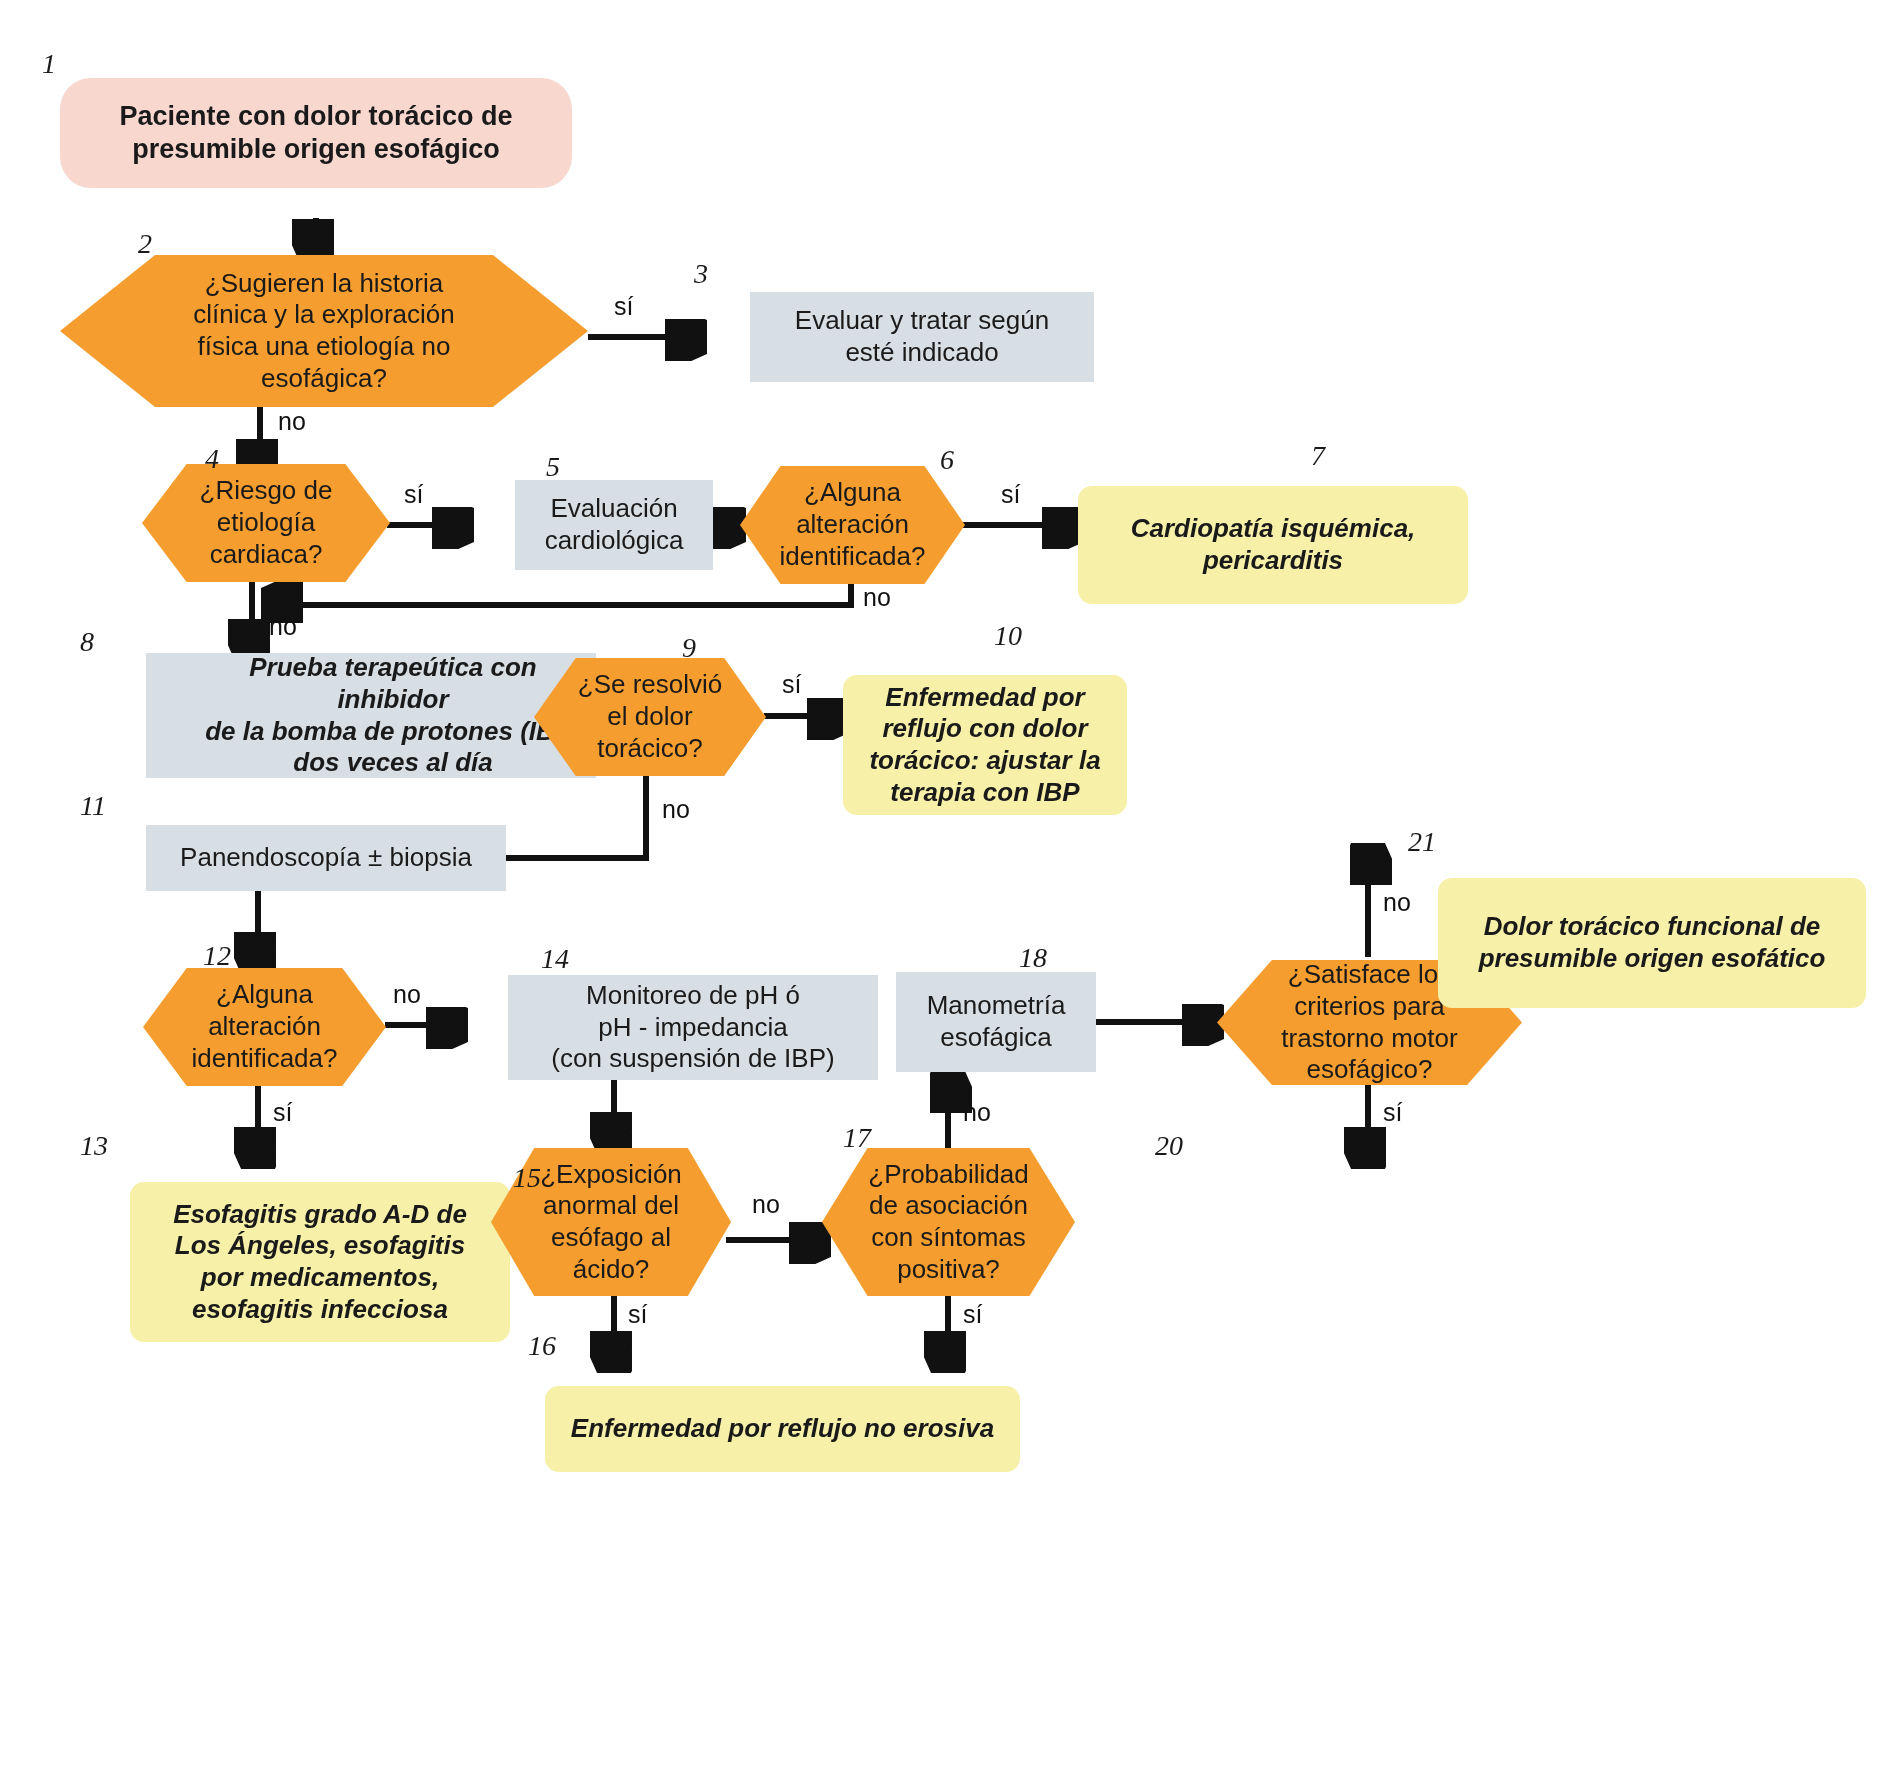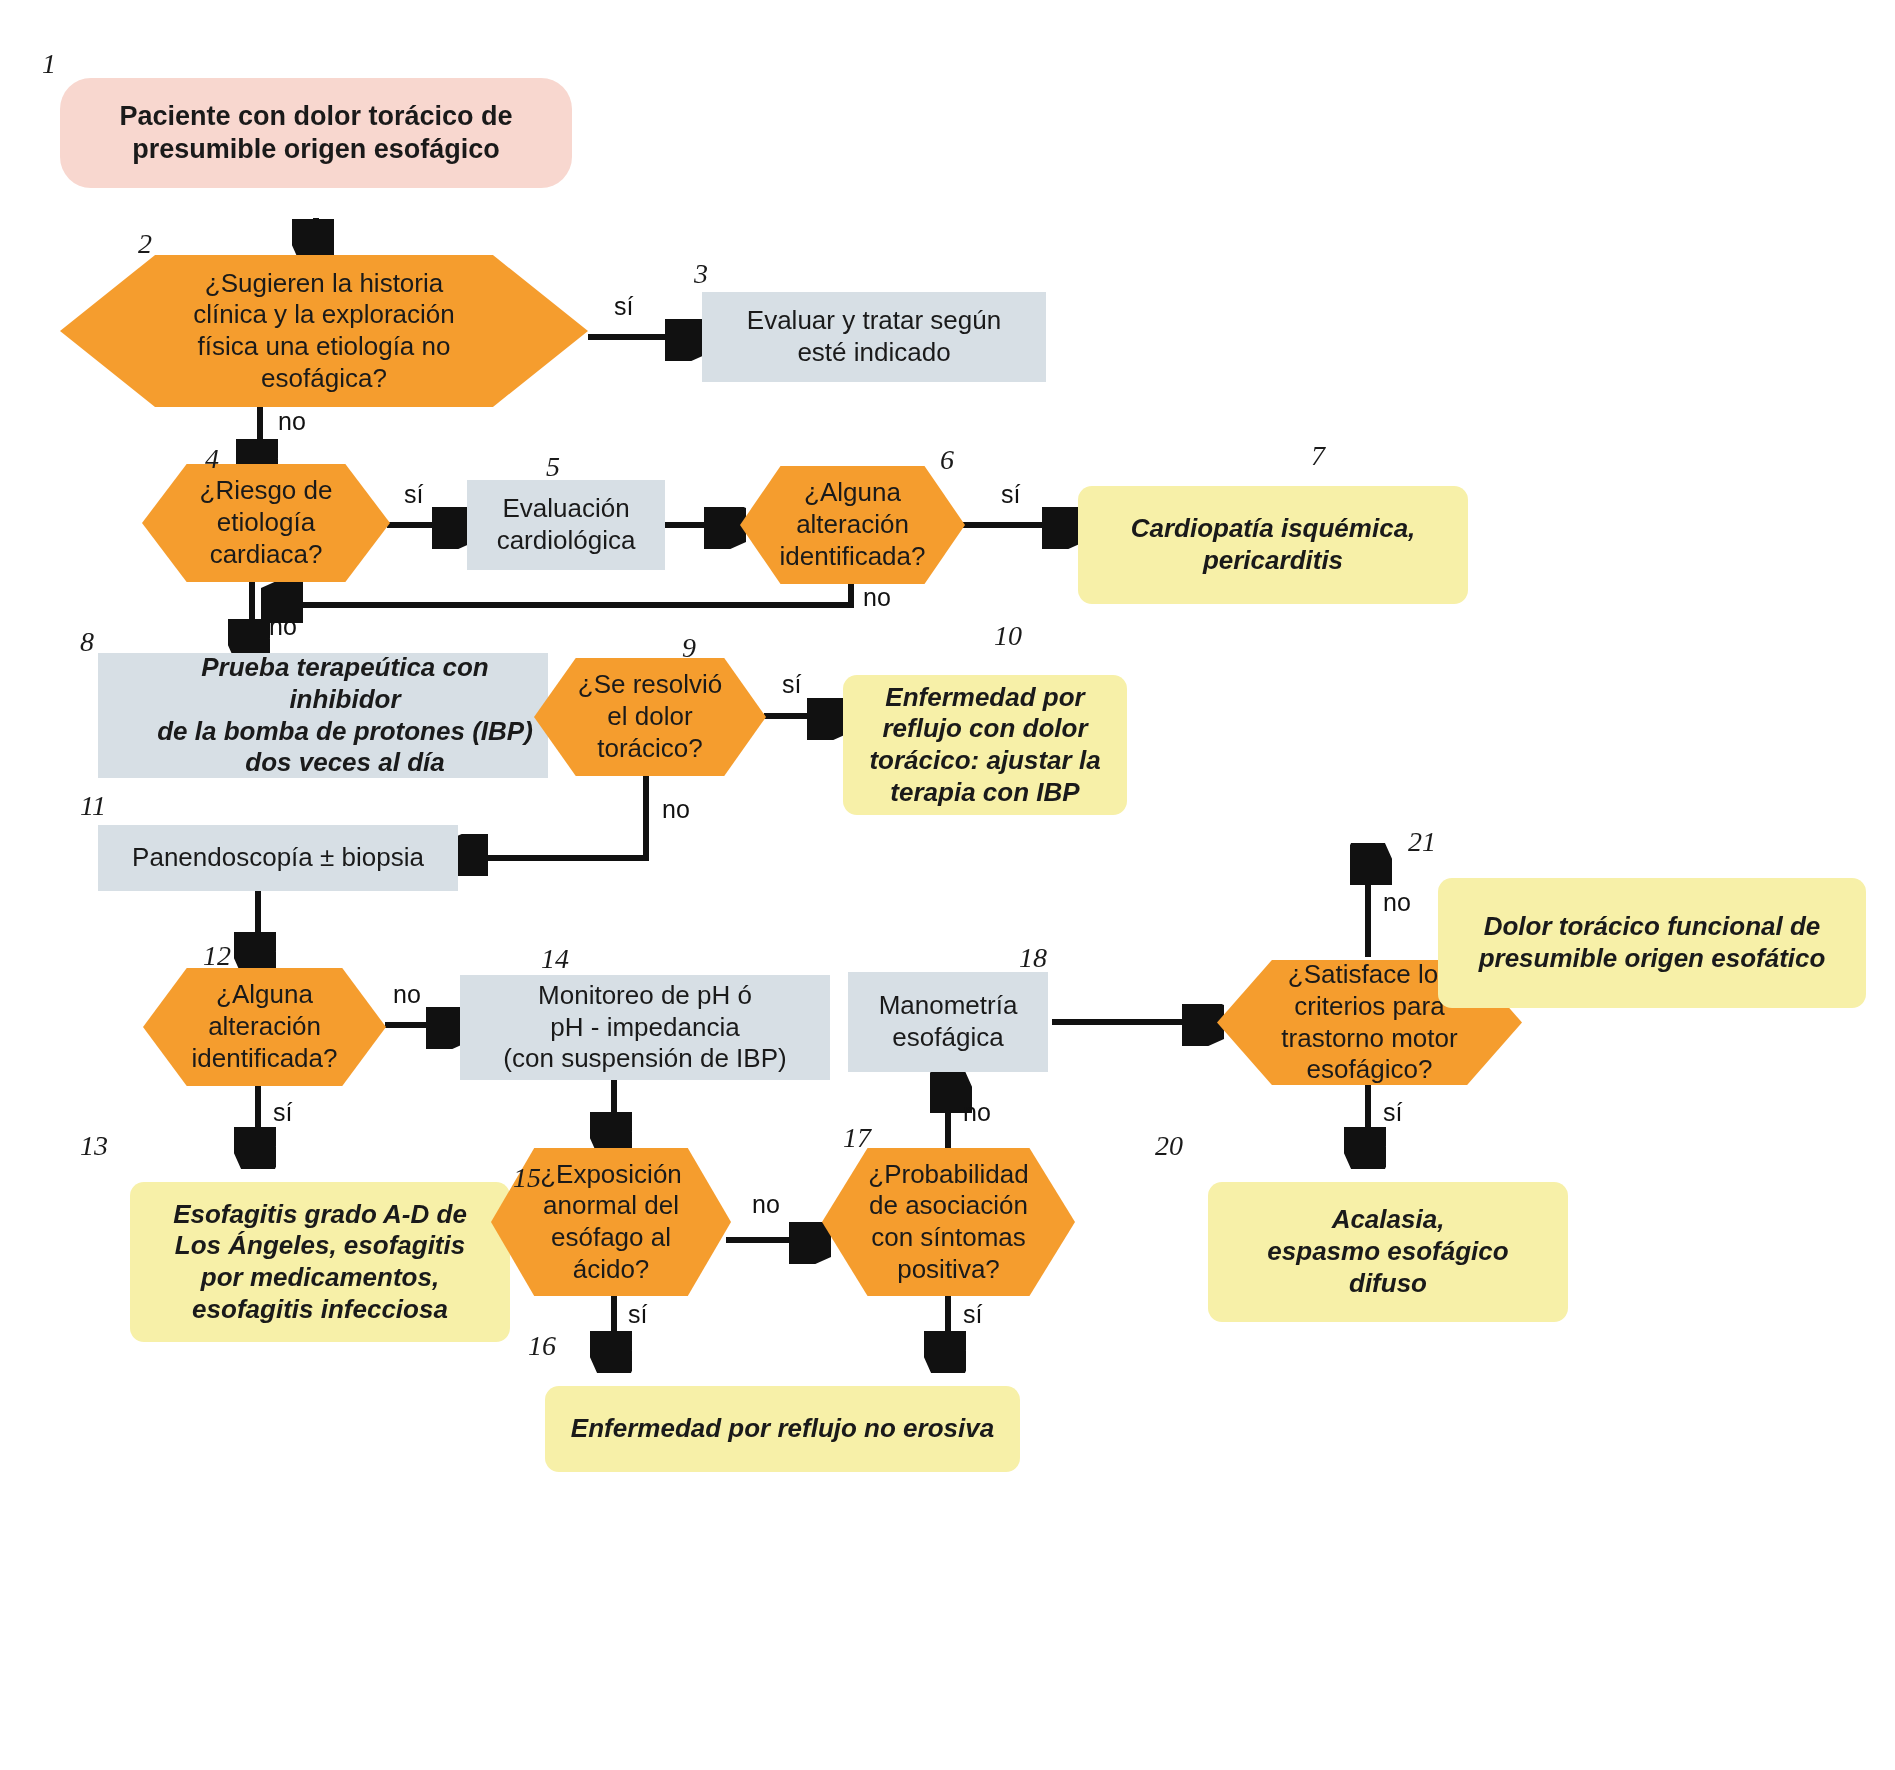--- a/index.html
+++ b/index.html
@@ -38,20 +38,21 @@
   .n-start {
     background: #f8d7cf;
     border-radius: 14px;
     font-size: 27px;
     font-weight: bold;
   }
   
   .n-process {
     background: #d7dfe5;
     font-size: 26px;
+    margin-left: 48px;
   }
   .n-process.italic .txt {
     font-style: italic;
     font-weight: bold;
   }
   
   .n-outcome {
     background: #f7f0a8;
     border-radius: 14px;
     font-size: 26px;
@@ -278,25 +279,20 @@
   <div class="stepnum" style="left:1019px; top:942px;">18</div>
 
   <div class="node n-decision" style="left:1217px; top:960px; width:305px; height:125px;">
     <span class="txt">¿Satisface los
 criterios para
 trastorno motor
 esofágico?</span>
   </div>
   <div class="stepnum" style="left:1512px; top:930px;">19</div>
 
-  <div class="node n-outcome" style="left:1208px; top:1162px; width:360px; height:140px;">
-    <span class="txt">Acalasia,
-espasmo esofágico
-difuso</span>
-  </div>
   <div class="stepnum" style="left:1155px; top:1130px;">20</div>
 
   <div class="node n-outcome" style="left:1438px; top:858px; width:428px; height:130px;">
     <span class="txt">Dolor torácico funcional de
 presumible origen esofático</span>
   </div>
   <div class="stepnum" style="left:1408px; top:826px;">21</div>
 
   <div class="edgelbl" style="left:614px; top:292px;">sí</div>
   <div class="edgelbl" style="left:278px; top:407px;">no</div>

